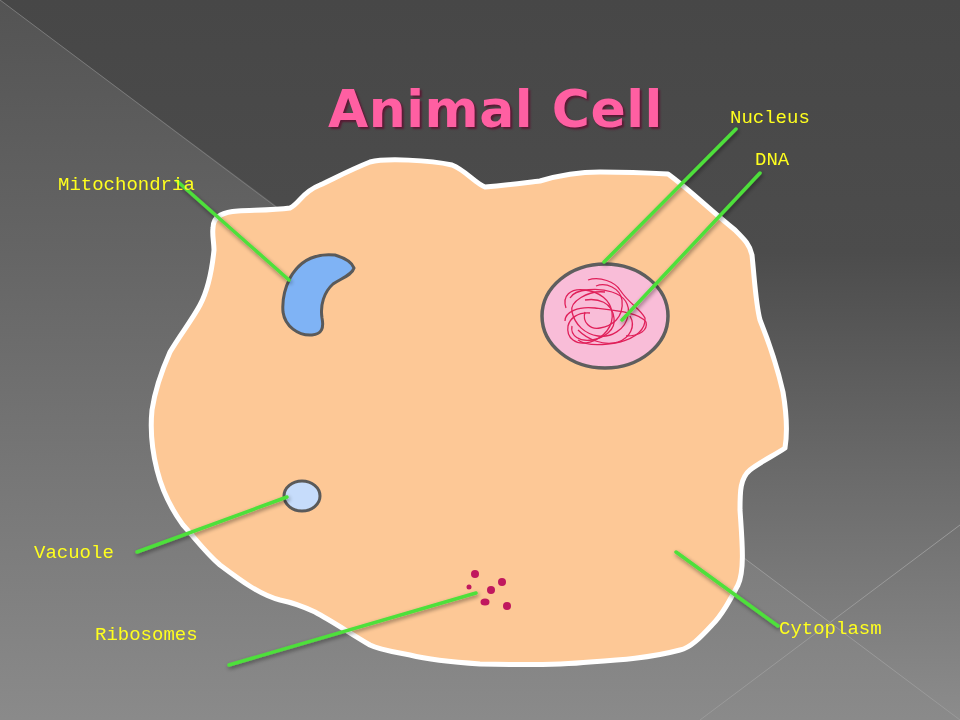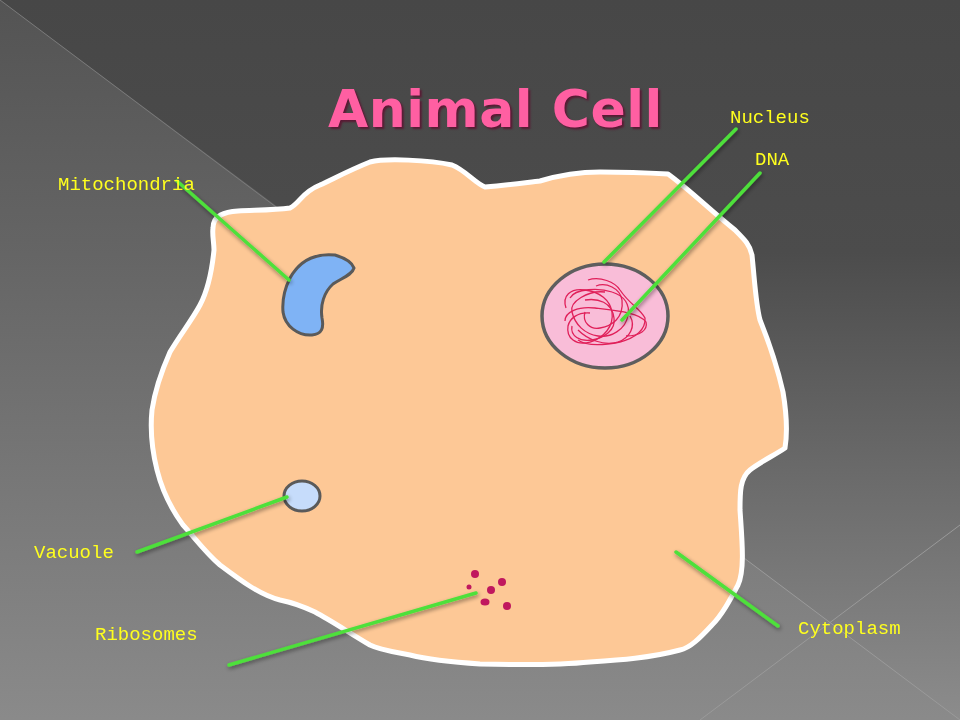--- a/index.html
+++ b/index.html
@@ -129,14 +129,14 @@
     </g>
   </svg>
 
   <div class="title">Animal Cell</div>
 
   <div class="label" style="left:730px; top:107px;">Nucleus</div>
   <div class="label" style="left:755px; top:149px;text-align:right;">DNA</div>
   <div class="label" style="left:58px; top:158px;margin-top:16px;">Mitochondria</div>
   <div class="label" style="left:34px; top:542px;">Vacuole</div>
   <div class="label" style="left:95px; top:624px;">Ribosomes</div>
-  <div class="label" style="left:798px; top:618px;">Cytoplasm</div>
+  <div class="label" style="left:779px; top:618px;">Cytoplasm</div>
 </div>
 
 </body></html>

